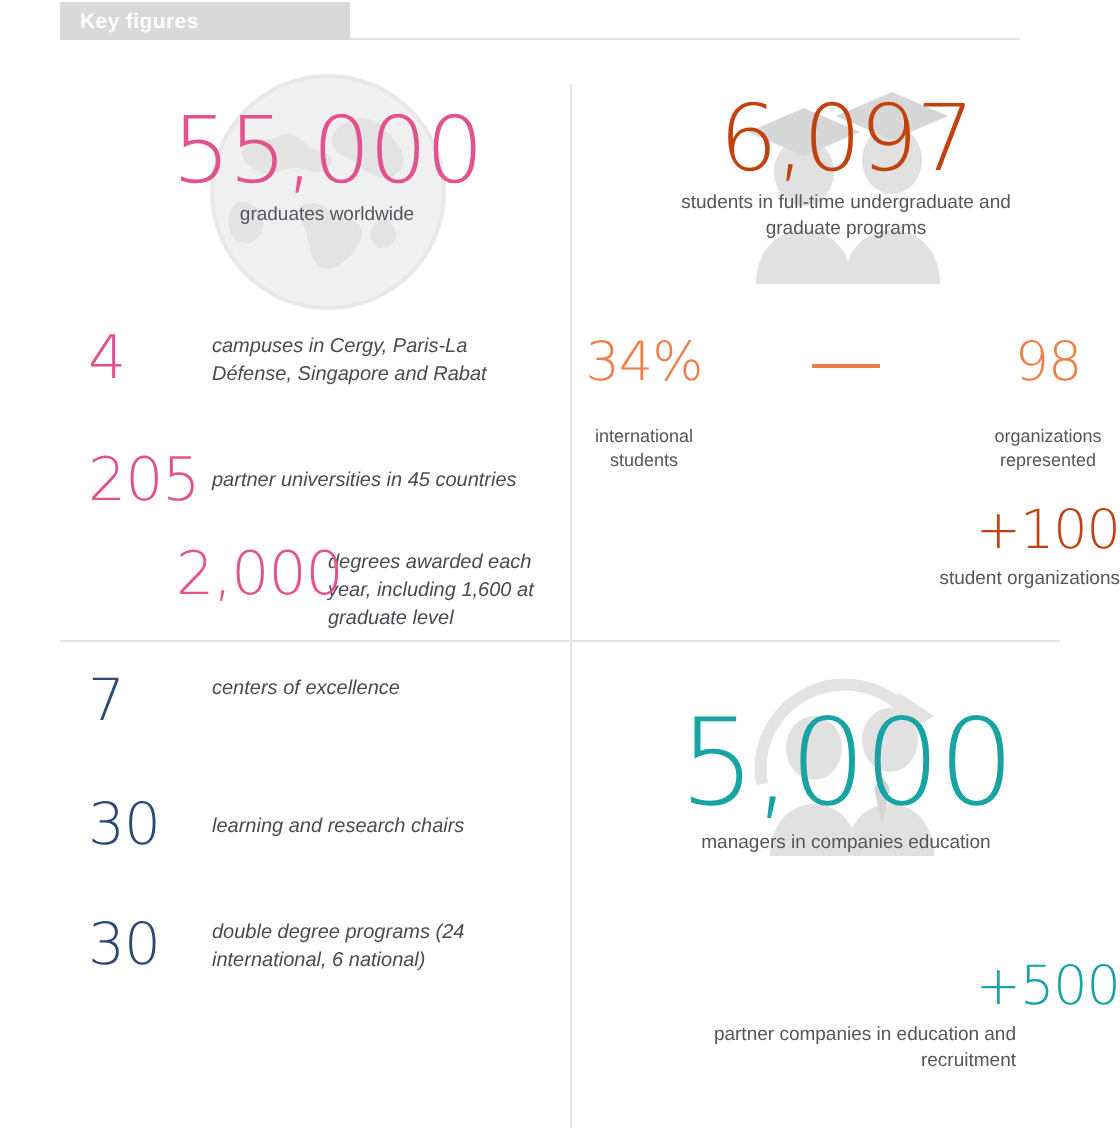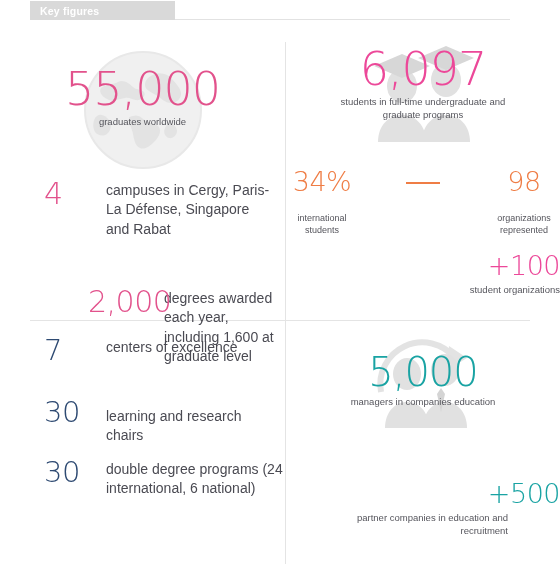--- a/index.html
+++ b/index.html
@@ -53,21 +53,21 @@
   }
   .h-divider {
     position: absolute;
     left: 30px; top: 320px;
     width: 500px; height: 1px;
     background: #e4e4e4;
   }
 
   
   .quad { position: absolute; }
-  .q-tl { left: 0;   top: 44px;  width: 285px; height: 290px; }
+  .q-tl { left: 0;   top: 30px;  width: 285px; height: 290px; padding-left: 21px; }
   .q-tr { left: 286px; top: 30px; width: 274px; height: 290px; }
   .q-bl { left: 0;   top: 322px; width: 285px; height: 246px; }
   .q-br { left: 286px; top: 322px; width: 274px; height: 246px; }
 
   
   .hero {
     position: relative;
     text-align: center;
   }
   .hero-art {
@@ -88,21 +88,21 @@
   .hero-caption {
     position: relative;
     font-size: 9.5px;
     line-height: 1.35;
     color: #55555c;
     margin-top: 4px;
   }
 
   
   .c-pink   { color: #e2528c; }
-  .c-orange { color: #ec4899; }
+  .c-orange { color: #c2410c; }
   .c-teal   { color: #19a3a3; }
 
   
   .tl-hero { margin-top: 22px; }
   .tl-hero .hero-number { font-size: 46px; }
 
   
   .stat-row {
     position: absolute;
     display: flex;
@@ -111,24 +111,25 @@
   .stat-num {
     font-family: "DejaVu Sans", sans-serif;
     font-weight: 300;
     line-height: 1;
     letter-spacing: -0.5px;
     position: relative;
     flex: none;
     text-align: center;
   }
   .stat-text {
-    font-size: 14px;
+    font-size: 10px;
     line-height: 1.38;
     color: #4a4a52;
     padding-top: 2px;
+    font-style: italic;
   }
 
   
   .row-tl { left: 44px; }
   .row-tl .stat-num { color: #e2528c; font-size: 30px; width: 62px; text-align: left; }
 
   
   .row-bl { left: 44px; }
   .row-bl .stat-num {
     color: #2e4a72;
@@ -193,21 +194,21 @@
   }
   .mini-label {
     font-size: 9.5px;
     line-height: 1.35;
     color: #55555c;
     margin-top: 5px;
   }
 
   
   .br-hero { margin-top: 30px; }
-  .br-hero .hero-number { font-size: 40px; }
+  .br-hero .hero-number { font-size: 60px; }
 </style>
 </head>
 <body>
 
 <div class="header-band">
   <div class="header-tab"></div>
   <div class="header-tab-label">Key figures</div>
   <div class="header-rule"></div>
 </div>
 
@@ -232,20 +233,24 @@
     </div>
     <div class="hero-number c-pink">55,000</div>
     <div class="hero-caption">graduates worldwide</div>
   </div>
 
   <div class="stat-row row-tl" style="top:135px; width:230px;">
     <div class="stat-num">4</div>
     <div class="stat-text">campuses in Cergy, Paris-La Défense, Singapore and Rabat</div>
   </div>
 
+  <div class="stat-row row-tl" style="top:196px; width:230px;">
+    <div class="stat-num">205</div>
+    <div class="stat-text" style="padding-top:8px;">partner universities in 45 countries</div>
+  </div>
 
   <div class="stat-row row-tl" style="top:243px; width:240px;">
     <div class="stat-num" style="width:76px;margin-left:44px;">2,000</div>
     <div class="stat-text">degrees awarded each year, including 1,600 at graduate level</div>
   </div>
 </div>
 
 <div class="quad q-tr">
 
   <div class="hero tr-hero">

